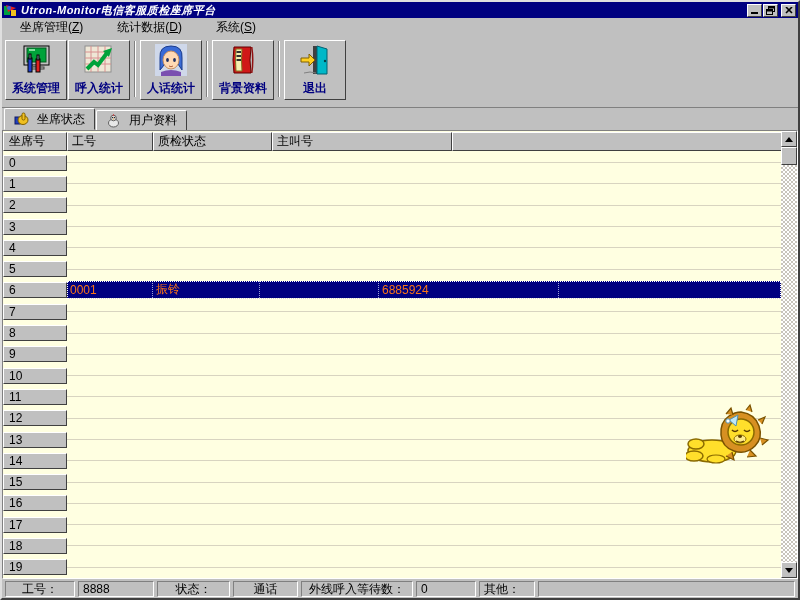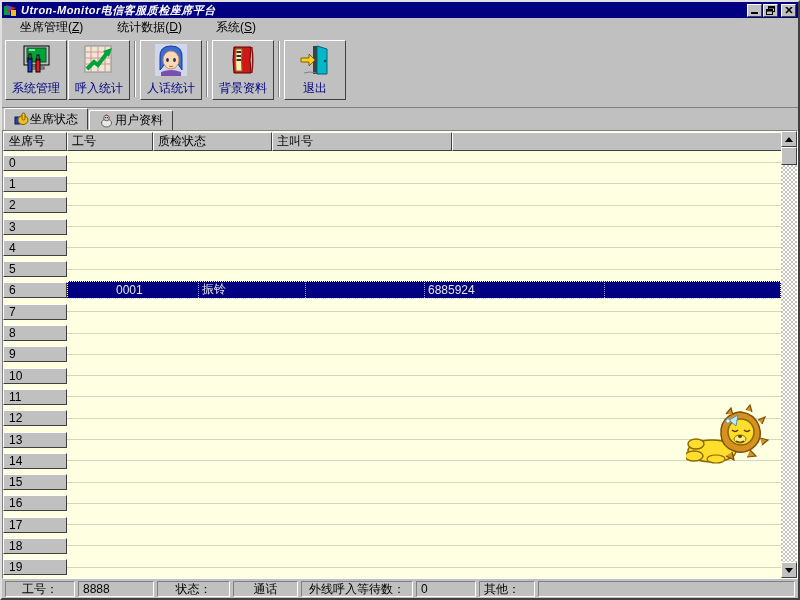--- a/index.html
+++ b/index.html
@@ -20,47 +20,47 @@
   .wbtn.close{margin-left:2px;}
   .glyph-min{width:7px;height:2px;background:#000;margin-top:6px;}
   
   .menubar{height:19px;display:flex;align-items:center;padding-left:12px;font-size:12px;color:#000;}
   .menu-item{padding:2px 6px;margin-right:22px;white-space:nowrap;}
   .menu-item u{text-decoration:underline;}
   
   .toolbar{height:71px;display:flex;align-items:flex-start;padding:3px 0 0 3px;border-bottom:1px solid #808080;}
   .tb-btn{width:62px;height:60px;background:var(--chrome);border-top:1px solid #fff;border-left:1px solid #fff;
     border-right:1px solid #404040;border-bottom:1px solid #404040;display:flex;flex-direction:column;align-items:center;
-    justify-content:flex-start;padding-top:3px;margin-right:1px;}
+    justify-content:flex-start;padding-top:3px;margin-right:1px;font-weight:bold;}
   .tb-btn .ticon{width:32px;height:32px;flex:0 0 auto;}
   .tb-btn .tlabel{font-size:12px;color:var(--toolbar-label);margin-top:4px;white-space:nowrap;}
   .tb-sep{width:2px;height:56px;border-left:1px solid #808080;border-right:1px solid #fff;margin:1px 4px 0 3px;}
   
   .tabrow{height:22px;display:flex;align-items:flex-end;padding-left:2px;position:relative;z-index:3;}
-  .tab{height:20px;display:flex;align-items:center;gap:1px;padding:0 9px;font-size:12px;background:var(--chrome);
+  .tab{height:20px;display:flex;align-items:center;gap:8px;padding:0 9px;font-size:12px;background:var(--chrome);
     border-top:1px solid #fff;border-left:1px solid #fff;border-right:1px solid #404040;border-radius:2px 2px 0 0;margin-right:1px;}
   .tab.active{height:22px;border-bottom:1px solid var(--chrome);}
   .tab .tabicon{width:15px;height:14px;}
   
   .gridwrap{height:449px;margin:0;position:relative;border:1px solid #808080;border-right-color:#fff;border-bottom-color:#fff;
     display:flex;background:var(--grid-bg);}
   .grid-main{flex:1;display:flex;flex-direction:column;overflow:hidden;}
   .grid-row{display:flex;height:21.3px;align-items:center;}
   .grid-row.hdr-row{height:21px;flex:0 0 auto;}
   .rh{width:64px;flex:0 0 auto;background:var(--chrome);border-top:1px solid #fff;border-left:1px solid #fff;
     border-right:1px solid #404040;border-bottom:1px solid #404040;font-size:12px;color:#000;display:flex;align-items:center;
     padding-left:5px;overflow:hidden;}
   .cells{flex:1;display:flex;border-bottom:1px solid var(--grid-line);overflow:hidden;}
   .hdr-row .cells{border-bottom:none;}
   .hc{background:var(--chrome);border-top:1px solid #fff;border-left:1px solid #fff;border-right:1px solid #404040;
     border-bottom:1px solid #404040;font-size:12px;display:flex;align-items:center;padding-left:4px;overflow:hidden;}
   .c{font-size:12px;display:flex;align-items:center;padding-left:3px;border-right:1px solid var(--grid-line);overflow:hidden;}
   .c1{width:86px;flex:0 0 auto;} .c2{width:107px;flex:0 0 auto;} .c3{width:119px;flex:0 0 auto;}
   .c4{width:180px;flex:0 0 auto;} .cf{flex:1;border-right:none;}
-  .grid-row.selected .cells{background:var(--selection);color:#e5e5e5;outline:1px dotted #fff;outline-offset:-1px;padding-left:46px;}
+  .grid-row.selected .cells{background:var(--selection);color:#f97316;outline:1px dotted #fff;outline-offset:-1px;}
   .grid-row.selected .c{border-right:1px dotted #9aa0d8;}
   .grid-row.selected .cf{border-right:none;}
   
   .scrollbar{width:16px;flex:0 0 auto;display:flex;flex-direction:column;background:#fff;}
   .sb-btn{height:16px;flex:0 0 auto;background:var(--chrome);border-top:1px solid #fff;border-left:1px solid #fff;
     border-right:1px solid #404040;border-bottom:1px solid #404040;display:flex;align-items:center;justify-content:center;}
   .tri-up{width:0;height:0;border-left:4px solid transparent;border-right:4px solid transparent;border-bottom:5px solid #000;}
   .tri-down{width:0;height:0;border-left:4px solid transparent;border-right:4px solid transparent;border-top:5px solid #000;}
   .sb-thumb{height:18px;flex:0 0 auto;background:var(--chrome);border-top:1px solid #fff;border-left:1px solid #fff;
     border-right:1px solid #404040;border-bottom:1px solid #404040;}

